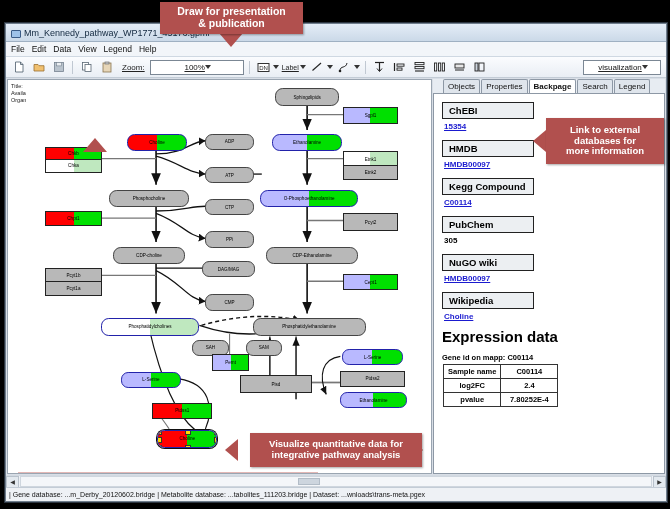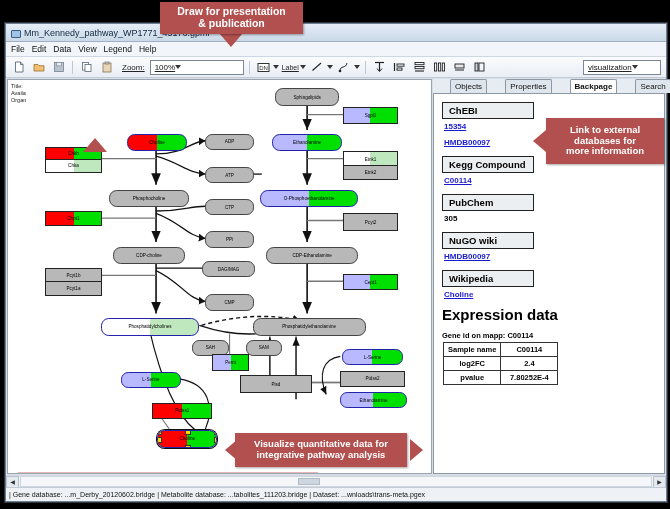--- a/index.html
+++ b/index.html
@@ -14,29 +14,29 @@
   .titlebar .tb-ico:before{content:"";position:absolute;left:1px;top:2px;width:8px;height:6px;border:1px solid #3b5c86;border-radius:1px;background:#9ec2e8;}
   .menubar{height:14px;background:#f2f5f9;border-bottom:1px solid #cfd8e2;display:flex;align-items:center;gap:7px;padding:0 5px;font-size:8.5px;color:#111;}
   .menubar span{cursor:default;}
   .toolbar{height:20px;background:linear-gradient(#fbfcfe,#e9eef4);border-bottom:1px solid #c3ccd6;
       display:flex;align-items:center;gap:3px;padding:0 4px;font-size:8px;color:#222;text-decoration:underline;}
   .tbtn{width:15px;height:15px;border:1px solid transparent;border-radius:2px;display:flex;align-items:center;justify-content:center;}
   .tbtn svg{display:block;}
   .sep{width:1px;height:13px;background:#c0c8d2;margin:0 2px;}
   .zlabel{font-size:8px;margin:0 2px 0 4px;}
   .combo{height:13px;border:1px solid #7b8794;background:#fff;display:flex;align-items:center;
-      justify-content:flex-start;font-size:8px;padding:0 2px;color:#111;}
+      justify-content:center;font-size:8px;padding:0 2px;color:#111;}
   .combo .cv{padding-left:2px;}
   .caret{width:0;height:0;border-left:3px solid transparent;border-right:3px solid transparent;border-top:4px solid #333;}
   .drop{display:flex;align-items:center;gap:1px;}
 
   .body{flex:1;display:flex;min-height:0;background:#d8dee6;}
   .canvaswrap{flex:1;position:relative;background:#fff;border:1px solid #9aa5b1;margin:1px;overflow:hidden;}
   .rightpane{width:232px;display:flex;flex-direction:column;margin:1px 1px 1px 0;}
-  .tabs{display:flex;align-items:flex-end;height:14px;background:#e7ecf2;padding-left:17px;gap:18px;}
+  .tabs{display:flex;align-items:flex-end;height:14px;background:#e7ecf2;padding-left:10px;gap:1px;}
   .tab{font-size:8px;padding:1px 4px 1px 4px;border:1px solid #8d98a5;border-bottom:none;background:#dfe5ec;color:#111;
        border-radius:2px 2px 0 0;line-height:11px;}
   .tab.active{background:#fff;font-weight:bold;padding-bottom:2px;position:relative;top:1px;}
   .panel{flex:1;background:#fff;border:1px solid #8d98a5;overflow:hidden;position:relative;padding:6px 0 0 8px;}
   .dbhead{display:inline-block;border:1px solid #222;background:#eceff2;font-size:9.5px;font-weight:bold;
       padding:2px 6px;min-width:78px;color:#000;margin-bottom:3px;}
   .dblink{display:block;font-size:8px;color:#1a1acf;text-decoration:underline;font-weight:bold;margin:0 0 7px 2px;}
   .dbplain{display:block;font-size:8px;color:#000;font-weight:bold;margin:0 16px 7px 2px;}
   .exprhead{font-size:15px;font-weight:bold;margin:2px 0 8px 0;color:#000;}
   .geneid{font-size:7.5px;font-weight:bold;color:#000;margin-bottom:2px;}
@@ -404,21 +404,21 @@
             <div style="position: absolute; display: flex; align-items: center; justify-content: center; font-size: 4.6px; color: rgb(0, 0, 0); font-family: &quot;Liberation Sans&quot;, sans-serif; overflow: hidden; white-space: nowrap; left: 231.643px; top: 295.345px; width: 70.5px; height: 15.4818px; background: rgb(184, 184, 184); border: 1px solid rgb(34, 34, 34);">
               <span style="position: relative; z-index: 2; padding: 0px 1px;">Pisd</span>
             </div>
             <div style="position: absolute; display: flex; align-items: center; justify-content: center; font-size: 4.6px; color: rgb(0, 0, 0); font-family: &quot;Liberation Sans&quot;, sans-serif; overflow: hidden; white-space: nowrap; left: 144.021px; top: 322.736px; width: 58.4143px; height: 14.2909px; background: linear-gradient(to right, rgb(255, 0, 0) 50%, rgb(0, 224, 0) 50%); border: 1px solid rgb(34, 34, 34);">
               <span style="position: relative; z-index: 2; padding: 0px 1px;">Ptdss1</span>
             </div>
           </div>
 
         <div class="arrowup" style="left:75px;top:58px;"></div>
 
-        <div class="callout" style="left:227px;top:353px;width:172px;height:34px;font-size:9.5px;display:flex;align-items:center;justify-content:center;">
+        <div class="callout" style="left:242px;top:353px;width:172px;height:34px;font-size:9.5px;display:flex;align-items:center;justify-content:center;">
           <span style="white-space:pre-line">Visualize quantitative data  for
 integrative pathway analysis</span>
         </div>
         <div class="arrowleft" style="left:217px;top:359px;"></div>
         <div class="arrowright" style="left:402px;top:359px;"></div>
 
         <div class="sharebox" style="left:10px;top:392px;">
           
         </div>
       </div>
@@ -431,20 +431,21 @@
           <div class="tab">Search</div>
           <div class="tab">Legend</div>
         </div>
         <div class="panel">
 
           <div>
             <div class="dbhead">ChEBI</div>
             <a class="dblink" href="#">15354</a>
           </div>
           <div>
+            <div class="dbhead">HMDB</div>
             <a class="dblink" href="#">HMDB00097</a>
           </div>
           <div>
             <div class="dbhead">Kegg Compound</div>
             <a class="dblink" href="#">C00114</a>
           </div>
           <div>
             <div class="dbhead">PubChem</div>
             <span class="dbplain">305</span>
           </div>

